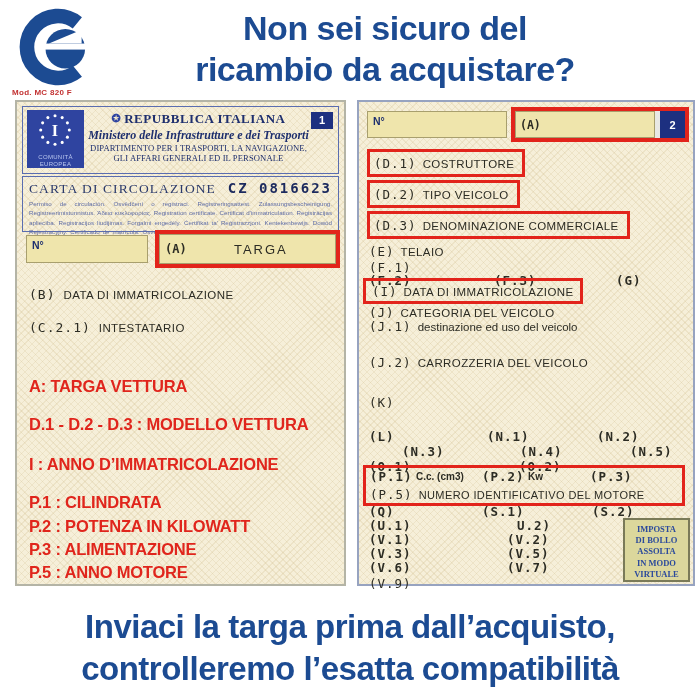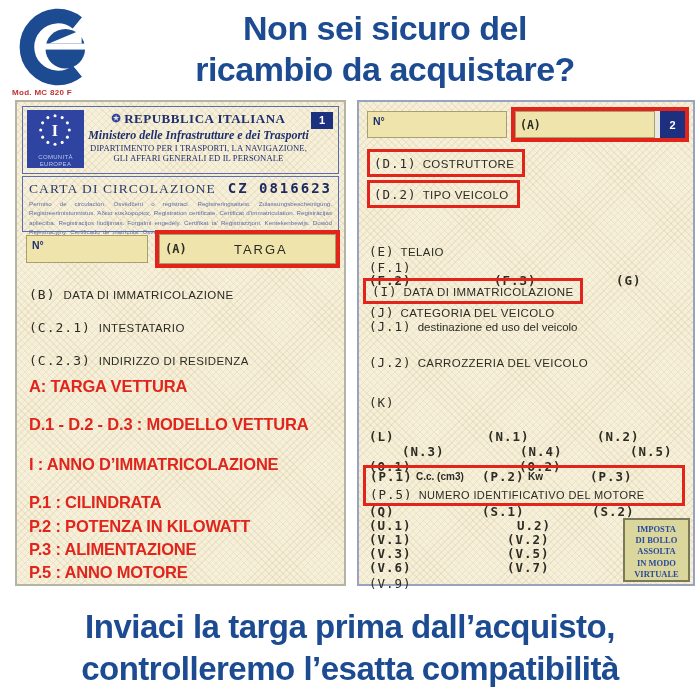--- a/index.html
+++ b/index.html
@@ -161,23 +161,20 @@
         <span class="targa-label">TARGA</span>
       </div>
     </div>
 
     <div class="lfield" style="top:183px;">
       <span class="code">(B)</span><span class="lbl">DATA DI IMMATRICOLAZIONE</span>
     </div>
     <div class="lfield" style="top:216px;">
       <span class="code">(C.2.1)</span><span class="lbl">INTESTATARIO</span>
     </div>
-    <div class="lfield" style="top:249px;">
-      <span class="code">(C.2.3)</span><span class="lbl">INDIRIZZO DI RESIDENZA</span>
-    </div>
 
     <div class="ann" style="top:275px;">A: TARGA VETTURA</div>
     <div class="ann" style="top:313px;">D.1 - D.2 - D.3 : MODELLO VETTURA</div>
     <div class="ann" style="top:353px;">I : ANNO D’IMMATRICOLAZIONE</div>
     <div class="ann" style="top:391px;">P.1 : CILINDRATA</div>
     <div class="ann" style="top:415px;">P.2 : POTENZA IN KILOWATT</div>
     <div class="ann" style="top:438px;">P.3 : ALIMENTAZIONE</div>
     <div class="ann" style="top:461px;">P.5 :  ANNO MOTORE</div>
   </div>
 
@@ -192,20 +189,23 @@
       <div class="a-gap"></div>
       <div class="a-badge">2</div>
     </div>
 
     <div class="red-frame rd1">
       <span class="rcode">(D.1)</span><span class="rlbl">COSTRUTTORE</span>
     </div>
     <div class="red-frame rd2">
       <span class="rcode">(D.2)</span><span class="rlbl">TIPO VEICOLO</span>
     </div>
+    <div class="red-frame rd3">
+      <span class="rcode">(D.3)</span><span class="rlbl">DENOMINAZIONE COMMERCIALE</span>
+    </div>
 
     <div class="rrow" style="top:140px;">
       <span class="rcode">(E)</span><span class="rlbl">TELAIO</span>
     </div>
     <div class="rrow" style="top:156px;">
       <span class="rcode">(F.1)</span>
     </div>
     <div class="rrow" style="top:171px;">
       <span class="cell rcode" style="left:0;">(F.2)</span>
       <span class="cell rcode" style="left:125px;">(F.3)</span>

